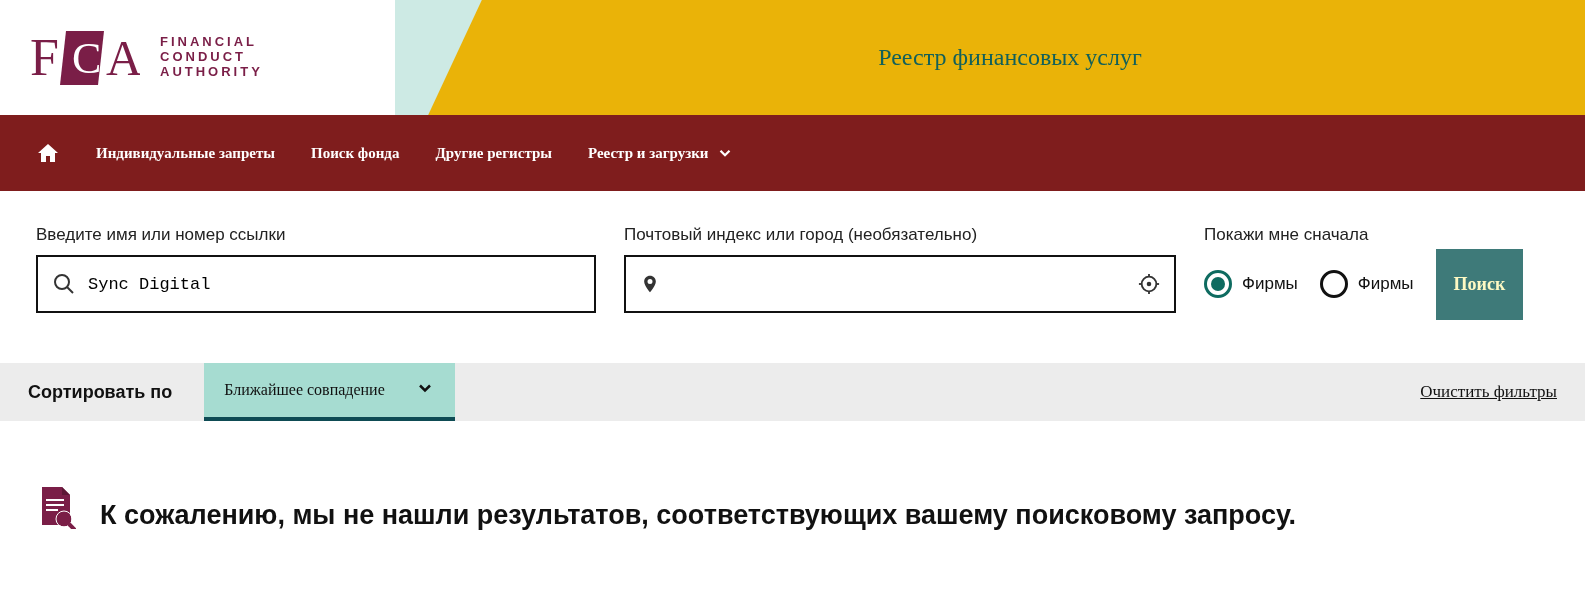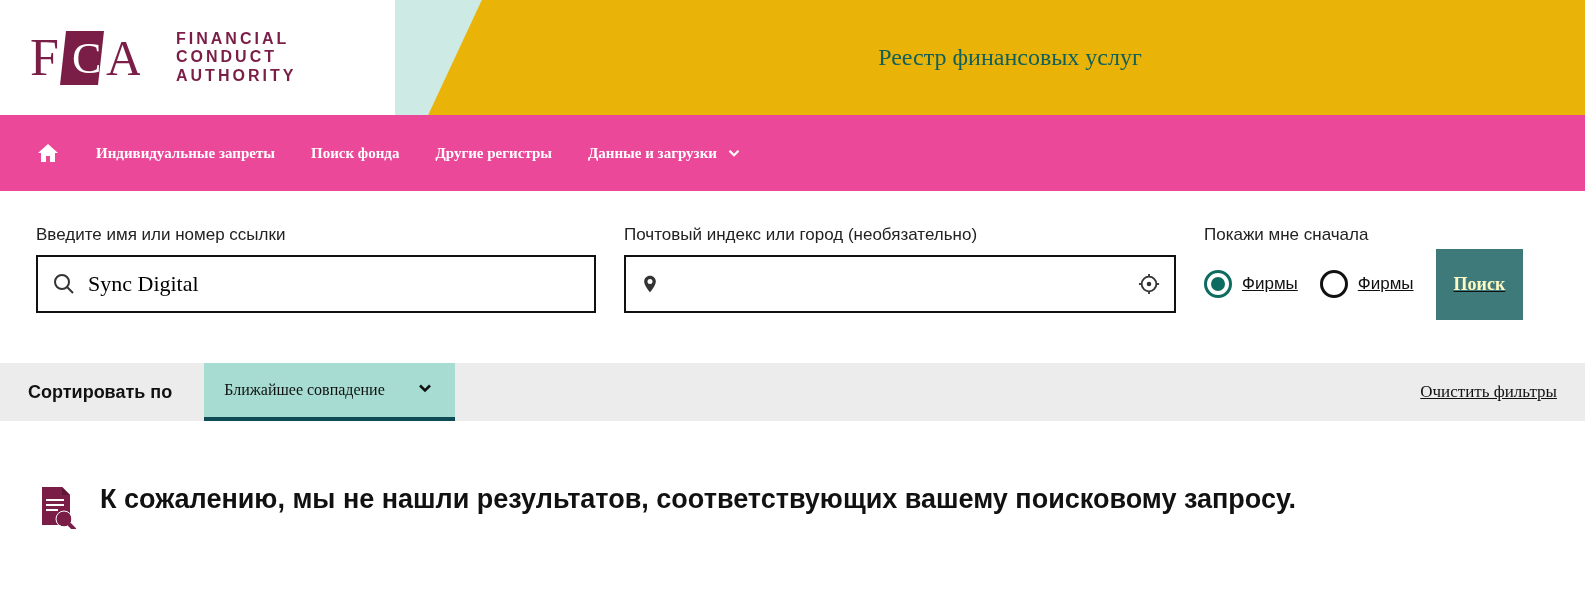--- a/index.html
+++ b/index.html
@@ -2,39 +2,39 @@
 <html><head>
 <meta charset="utf-8">
 <style>
   * { box-sizing: border-box; margin: 0; padding: 0; }
   body { font-family: Verdana, Geneva, sans-serif; color: #111; background: #fff; width: 1585px; }
   
   
   .header { display: flex; align-items: stretch; height: 115px; position: relative; background: #fff; }
   .logo-area { display: flex; align-items: center; padding: 0 30px; background: #fff; position: relative; z-index: 2; width: 395px; }
   .logo-mark { display: flex; align-items: center; gap: 12px; }
-  .logo-text-group { display: flex; flex-direction: column; line-height: 1.15; font-size: 16px; letter-spacing: 3px; color: #7a1e47; font-weight: 600; margin-left: 24px;}
+  .logo-text-group { display: flex; flex-direction: column; line-height: 1.15; font-size: 13px; letter-spacing: 3px; color: #7a1e47; font-weight: 600; margin-left: 8px;}
   .title-area { flex: 1; background: #eab308; display: flex; align-items: center; padding-left: 40px; position: relative; justify-content: center; }
   .title-area::before { content: ""; position: absolute; left: -60px; top: 0; bottom: 0; width: 120px; background: #cdeae4; transform: skewX(-25deg); z-index: 1; }
   .site-title { font-family: Georgia, 'Times New Roman', serif; font-size: 24px; color: #12605a; position: relative; z-index: 2; font-weight: 400;}
   
   
-  .nav { background: #ec4899; display: flex; align-items: center; padding: 0 36px; height: 76px; gap: 36px;}
+  .nav { background: #7f1d1d; display: flex; align-items: center; padding: 0 36px; height: 76px; gap: 36px;}
   .nav-home-icon { color: #fff; display: flex; align-items: center; }
   .nav-item { color: #fff; font-family: Georgia, 'Times New Roman', serif; font-size: 15px; font-weight: 600; display: flex; align-items: center; gap: 8px; cursor: pointer;}
   .nav-chev { display: inline-flex; }
   
   
   .search-row { display: flex; padding: 34px 36px 10px 36px; gap: 28px; align-items: flex-end; }
   .field-group { display: flex; flex-direction: column; gap: 10px; }
   .field-label { font-size: 17px; color: #222; }
   .fg-search { width: 560px; }
   .fg-location { width: 552px; }
   .input-wrap { border: 2px solid #111; height: 58px; display: flex; align-items: center; padding: 0 14px; gap: 12px; }
-  .input-wrap input { border: none; outline: none; font-size: 22px; flex: 1; font-family: Liberation Serif, serif; background: transparent;}
+  .input-wrap input { border: none; outline: none; font-size: 17px; flex: 1; font-family: Liberation Mono, monospace; background: transparent;}
   .icon-slot { display: flex; align-items: center; color: #333; }
   .icon-slot.right { margin-left: auto; }
   
   .radio-group { display: flex; align-items: center; gap: 22px; }
   .radio-item { display: flex; align-items: center; gap: 10px; cursor: pointer; }
   .radio-circle { width: 28px; height: 28px; border: 3px solid #0e6b60; border-radius: 50%; display: flex; align-items: center; justify-content: center; }
   .radio-circle.unselected { border-color: #111; }
   .radio-dot { width: 14px; height: 14px; background: #0e6b60; border-radius: 50%; }
   .radio-label { font-size: 17px; }
   
@@ -42,21 +42,21 @@
   
   
   .sort-bar { background: #ececec; display: flex; align-items: center; height: 58px; margin-top: 40px; padding: 0 28px; }
   .sort-label { font-size: 18px; font-weight: 700; margin-right: 24px;}
   .sort-select { background: #a6dcd1; height: 58px; display: flex; align-items: center; padding: 0 20px; gap: 30px; font-family: Georgia, 'Times New Roman', serif; font-size: 16px; border-bottom: 4px solid #0e4b54; cursor: pointer; margin-left: 8px;}
   .clear-filters { margin-left: auto; font-family: Georgia, 'Times New Roman', serif; font-size: 17px; text-decoration: underline; cursor: pointer; }
   
   
   .no-results { display: flex; align-items: flex-start; gap: 24px; padding: 60px 36px 20px 36px; }
   .no-results-icon { flex-shrink: 0; margin-top: 4px; color:#7a1e47;}
-  .no-results-text { font-size: 27px; font-weight: 800; line-height: 1.35; color: #111; max-width: 1350px;}
+  .no-results-text { font-size: 27px; font-weight: 800; line-height: 1.35; color: #111; max-width: 1350px; margin-top: 16px;}
 </style>
 </head>
 <body>
 
 <div class="header">
   <div class="logo-area">
     <div class="logo-mark">
       <svg width="110" height="58" viewBox="0 0 110 58">
         <text x="0" y="46" font-family="Georgia" font-size="52" font-weight="400" fill="#7a1e47">F</text>
         <g transform="translate(30,0)">
@@ -86,21 +86,21 @@
   <span class="nav-item">
     <span>Индивидуальные запреты</span>
   </span>
   <span class="nav-item">
     <span>Поиск фонда</span>
   </span>
   <span class="nav-item">
     <span>Другие регистры</span>
   </span>
   <span class="nav-item">
-    <span>Данные и загрузки</span>
+    <span>Реестр и загрузки</span>
     <span class="nav-chev">
       <svg width="18" height="18" viewBox="0 0 24 24" fill="none" stroke="#fff" stroke-width="3">
           <polyline points="6 9 12 15 18 9"></polyline>
         </svg>
     </span>
   </span>
 </div>
 
 <div class="search-row">
   <div class="field-group fg-search">
@@ -133,21 +133,21 @@
             <line x1="12" y1="20" x2="12" y2="23"></line>
             <line x1="1" y1="12" x2="4" y2="12"></line>
             <line x1="20" y1="12" x2="23" y2="12"></line>
           </svg>
       </span>
     </div>
   </div>
 
   <div class="field-group">
     <label class="field-label">Покажи мне сначала</label>
-    <div class="radio-group" style="height:58px;text-decoration:underline;">
+    <div class="radio-group" style="height:58px;">
       <div class="radio-item">
         <span class="radio-circle">
             <span class="radio-dot"></span>
           </span>
         <span class="radio-label">Фирмы</span>
       </div>
       <div class="radio-item">
         <span class="radio-circle unselected"></span>
         <span class="radio-label">Фирмы</span>
       </div>

